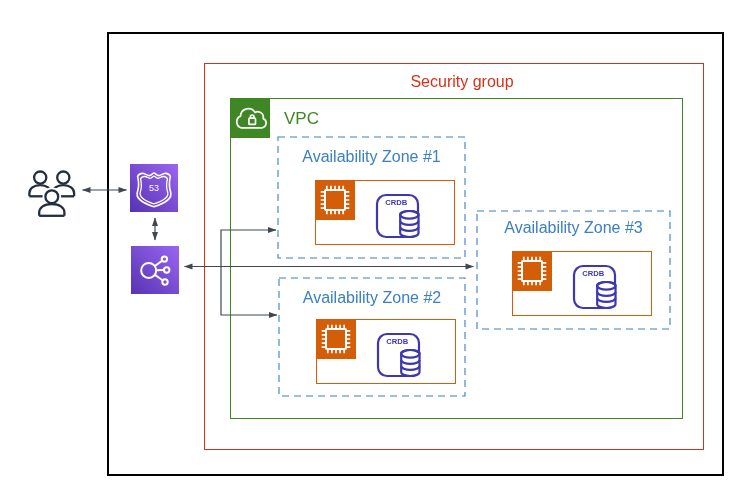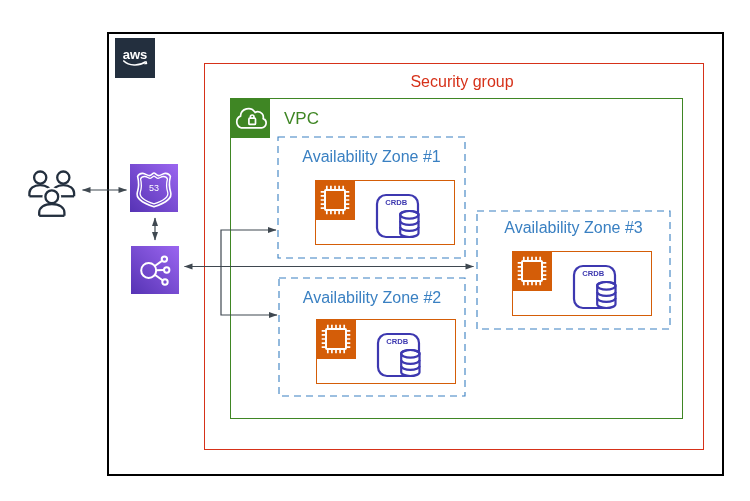--- a/index.html
+++ b/index.html
@@ -50,28 +50,20 @@
       </g>
       <g fill="none" stroke="#232F3E" stroke-width="2.3">
         <circle cx="23.8" cy="26.7" r="6.4"></circle>
         <path d="M11.2,45.8 h25.2"></path>
         <path d="M11.2,45.8 v-3.2 c0,-5 5,-8.6 12.6,-8.6 s12.6,3.6 12.6,8.6 v3.2"></path>
       </g>
     </svg>
   </div>
 
   <div class="abs aws-cloud"></div>
-  <div class="abs aws-logo">
-    <svg width="40" height="40" viewBox="0 0 40 40">
-      <rect x="0" y="0" width="40" height="40" fill="#232F3E"></rect>
-      <text x="20" y="21" font-size="13" font-weight="bold" fill="#ffffff" text-anchor="middle" font-family="Liberation Sans, sans-serif">aws</text>
-      <path d="M8.8,23 C13.8,27.9 24,28.4 30.3,23.9" fill="none" stroke="#ffffff" stroke-width="1.7" stroke-linecap="round"></path>
-      <path d="M28.6,26.1 C29.9,25.3 31.0,24.2 31.7,22.8 L32.3,25.9 C31.2,26.3 29.9,26.4 28.6,26.1 Z" fill="#ffffff"></path>
-    </svg>
-  </div>
 
   <div class="abs sg-box"></div>
 
   <div class="abs vpc-box"></div>
   <div class="abs vpc-icon">
     <svg width="40" height="40" viewBox="0 0 40 40">
       <rect x="0" y="0" width="40" height="40" fill="#3F8624"></rect>
       <g fill="none" stroke="#ffffff" stroke-width="1.7">
         <path d="M11,29.8 h20.5 a4.8,4.8 0 0 0 1.7,-9.2 a5.6,5.6 0 0 0 -5.4,-6.9 a5.5,5.5 0 0 0 -2.7,0.7 a7.9,7.9 0 0 0 -14.6,3.7 a6.3,6.3 0 0 0 0.5,11.7 z"></path>
         <rect x="18.9" y="20.2" width="6.6" height="6.2" rx="1"></rect>

